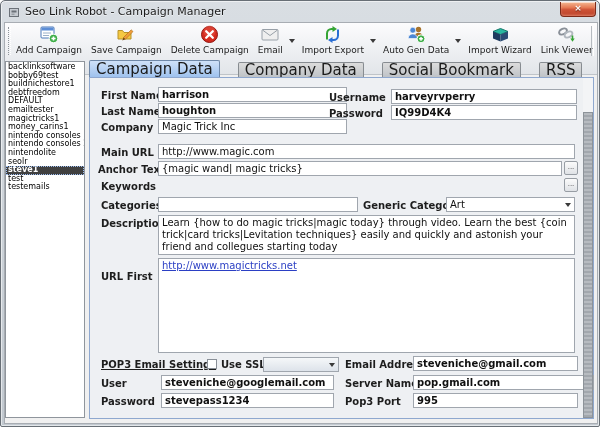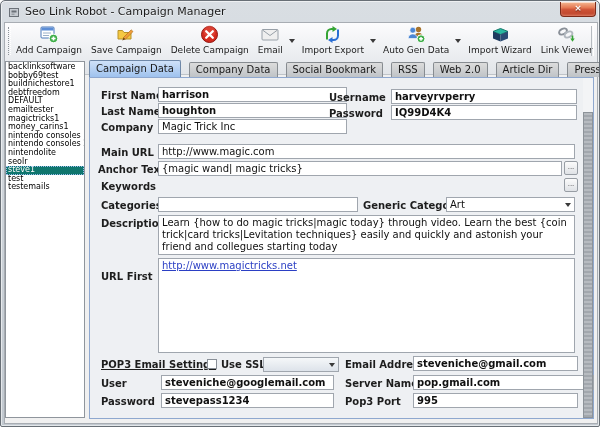--- a/index.html
+++ b/index.html
@@ -39,27 +39,27 @@
   .tbtn svg { display: block; }
   .tbtn .tlbl { font-size: 9px; color: #1b1b1b; white-space: nowrap; margin-top: 1px; }
   .tbtn.has-dd { margin-right: 13px; }
   .dd-arrow { position: absolute; right: -9px; top: 15px; width: 0; height: 0;
     border-left: 3px solid transparent; border-right: 3px solid transparent; border-top: 4px solid #3a3a3a; }
 
   
   .listbox { position: absolute; left: 4px; top: 60px; width: 80px; height: 357px;
     background: #fff; border: 1px solid #8f959c; overflow: hidden; padding-top: 1px; }
   .li { font-size: 8px; line-height: 8.6px; padding-left: 2px; color: #000; white-space: nowrap; cursor: default; }
-  .li.sel { background: #0f766e; color: #fff; outline: 1px dotted #9cbdf0; outline-offset: -1px; }
+  .li.sel { background: #404040; color: #fff; outline: 1px dotted #9cbdf0; outline-offset: -1px; font-weight: bold; }
 
   
   .tabs { position: absolute; left: 88px; top: 59px; height: 17px; display: flex; align-items: flex-end; }
-  .tab { height: 15px; line-height: 14px; padding: 0 6px; font-size: 10px; color: #1a1a1a;
+  .tab { height: 15px; line-height: 14px; padding: 0 6px; font-size: 15px; color: #1a1a1a;
     background: linear-gradient(#dcdcdc, #bfc3c7); border: 1px solid #878c91; border-bottom: none;
-    border-radius: 2px 2px 0 0; margin-right: 8px; white-space: nowrap; cursor: default; }
+    border-radius: 2px 2px 0 0; margin-right: 18px; white-space: nowrap; cursor: default; }
   .tab.active { height: 17px; line-height: 16px;
     background: linear-gradient(#cfe1f8, #9fc2ee); border-color: #6f88a8; }
 
   
   .panel { position: absolute; left: 88px; top: 76px; width: 505px; height: 342px;
     background: #eef0f3; border: 1px solid #8fa8cf; }
 
   
   .vscroll { position: absolute; left: 582px; top: 77px; width: 10px; height: 340px; background: #f3f4f6; }
   .vthumb { position: absolute; left: 0; top: 34px; width: 10px; height: 306px;

